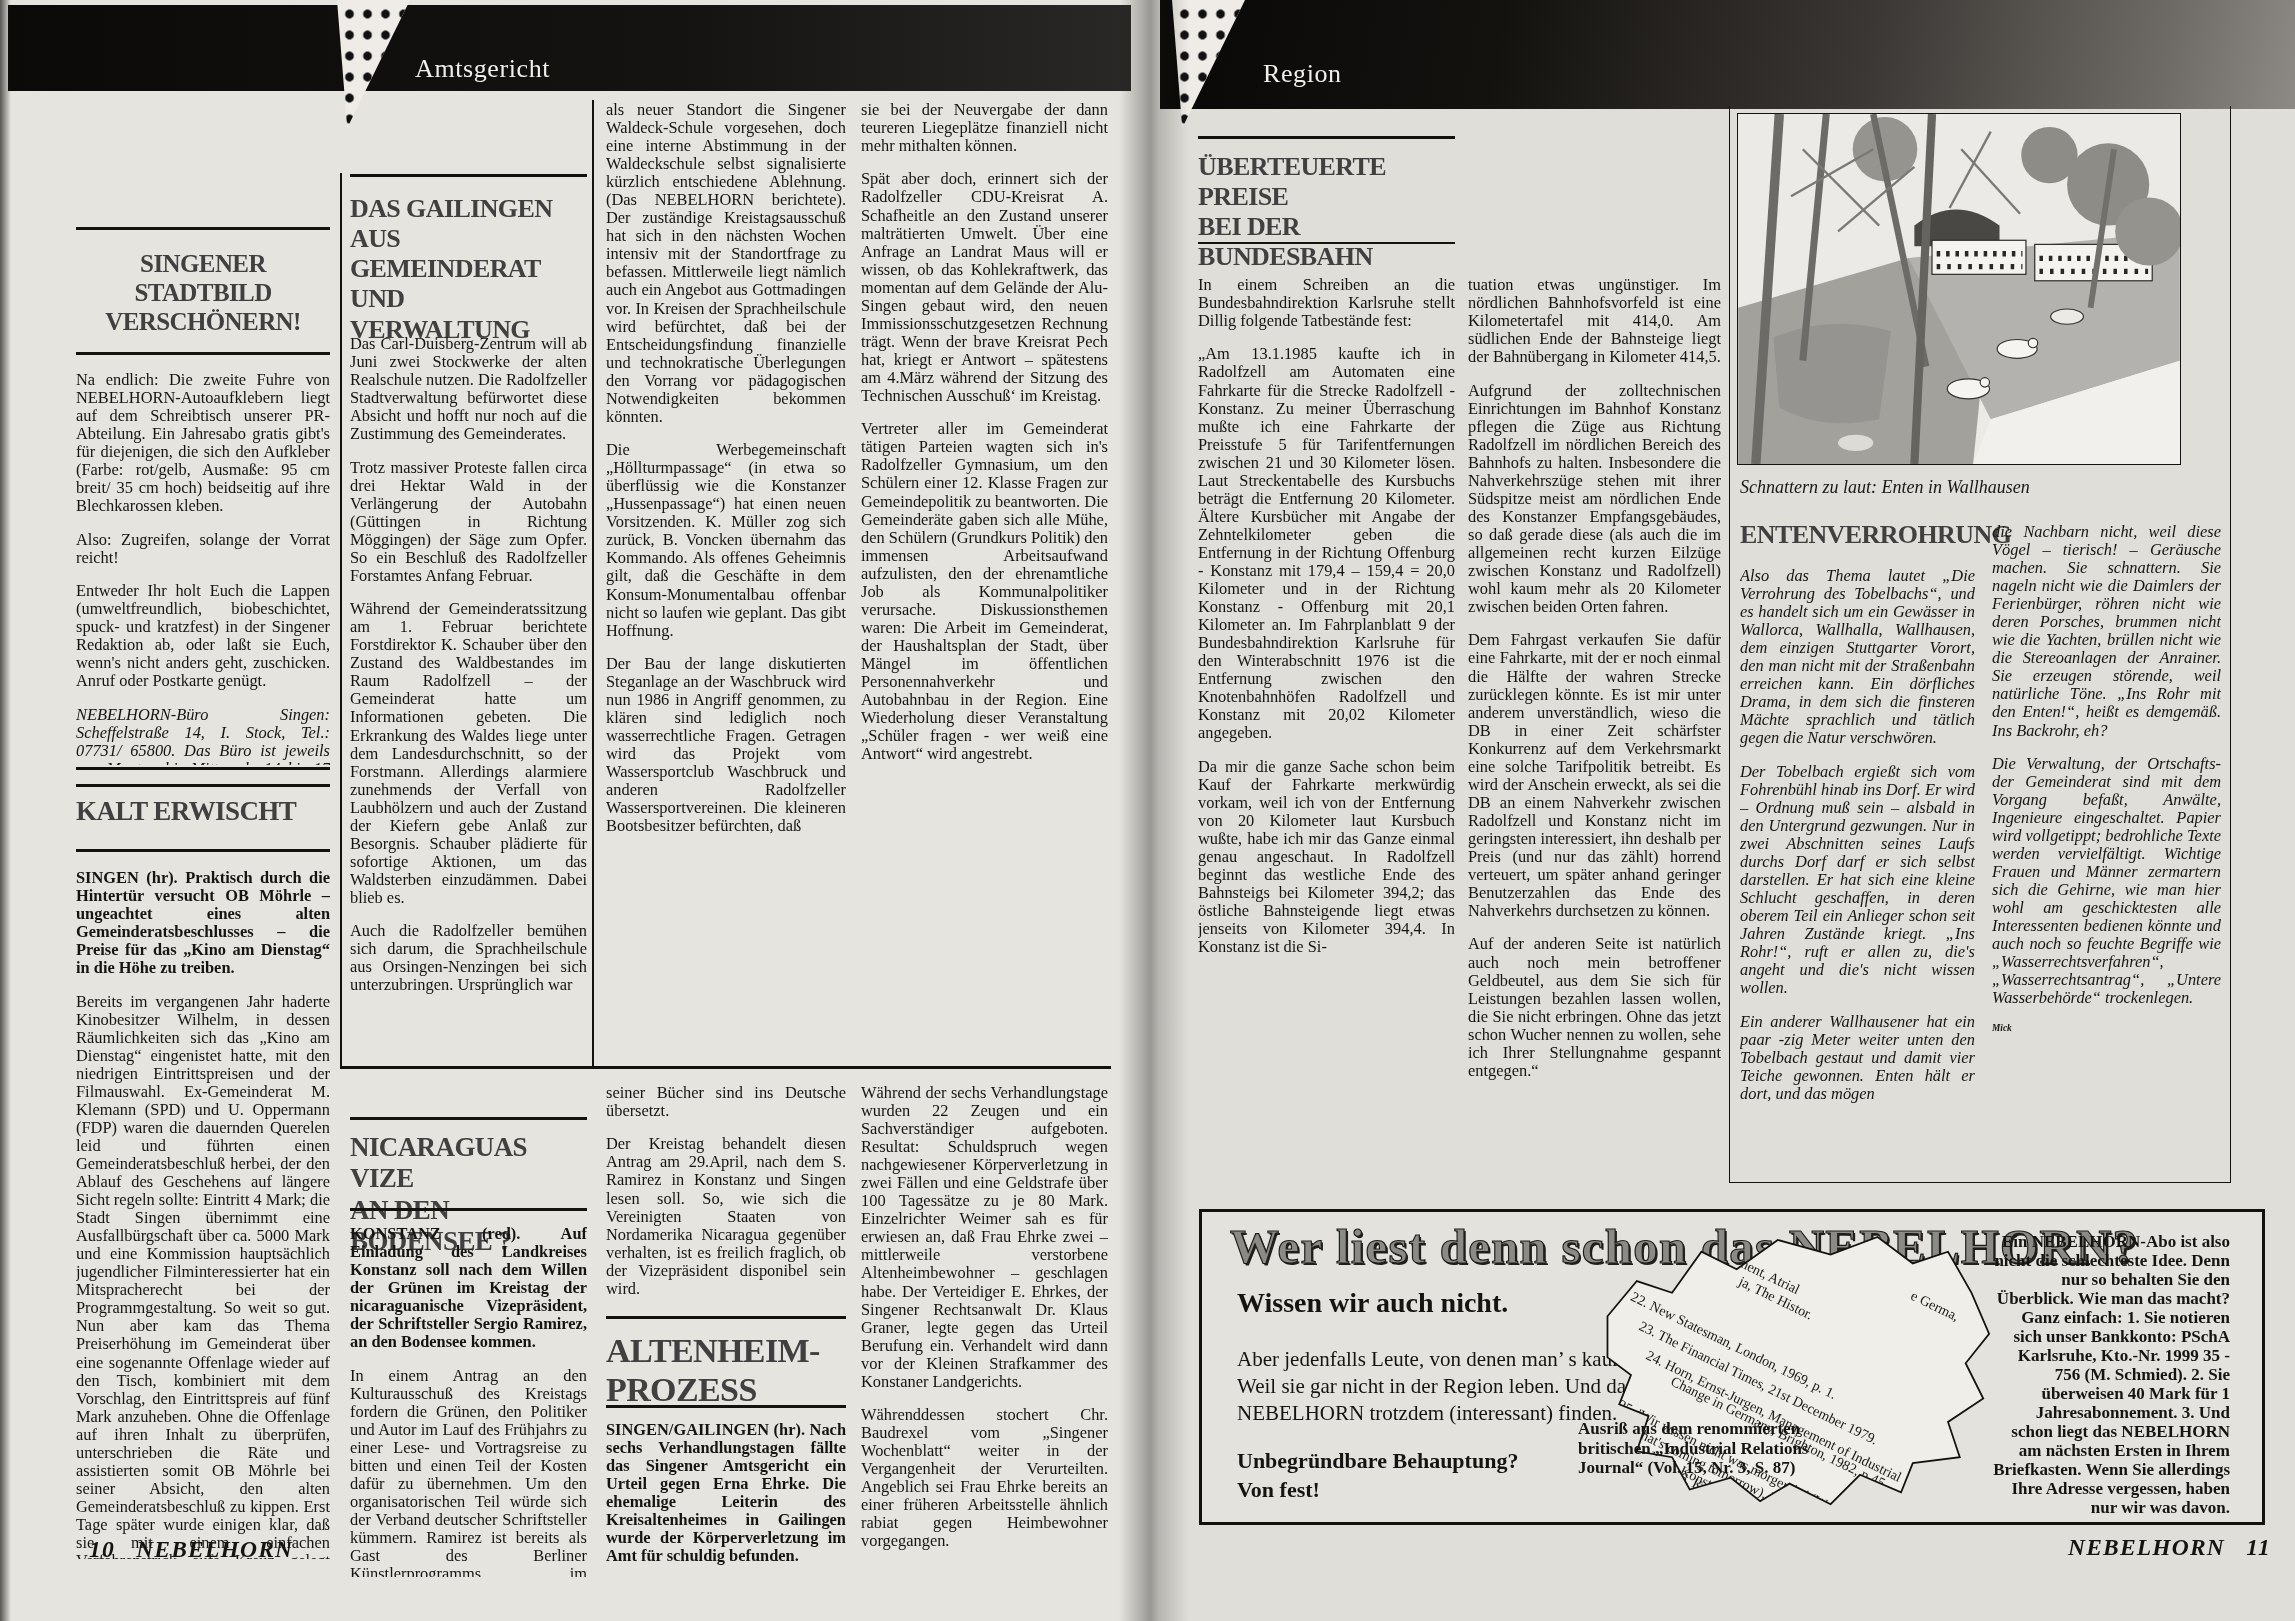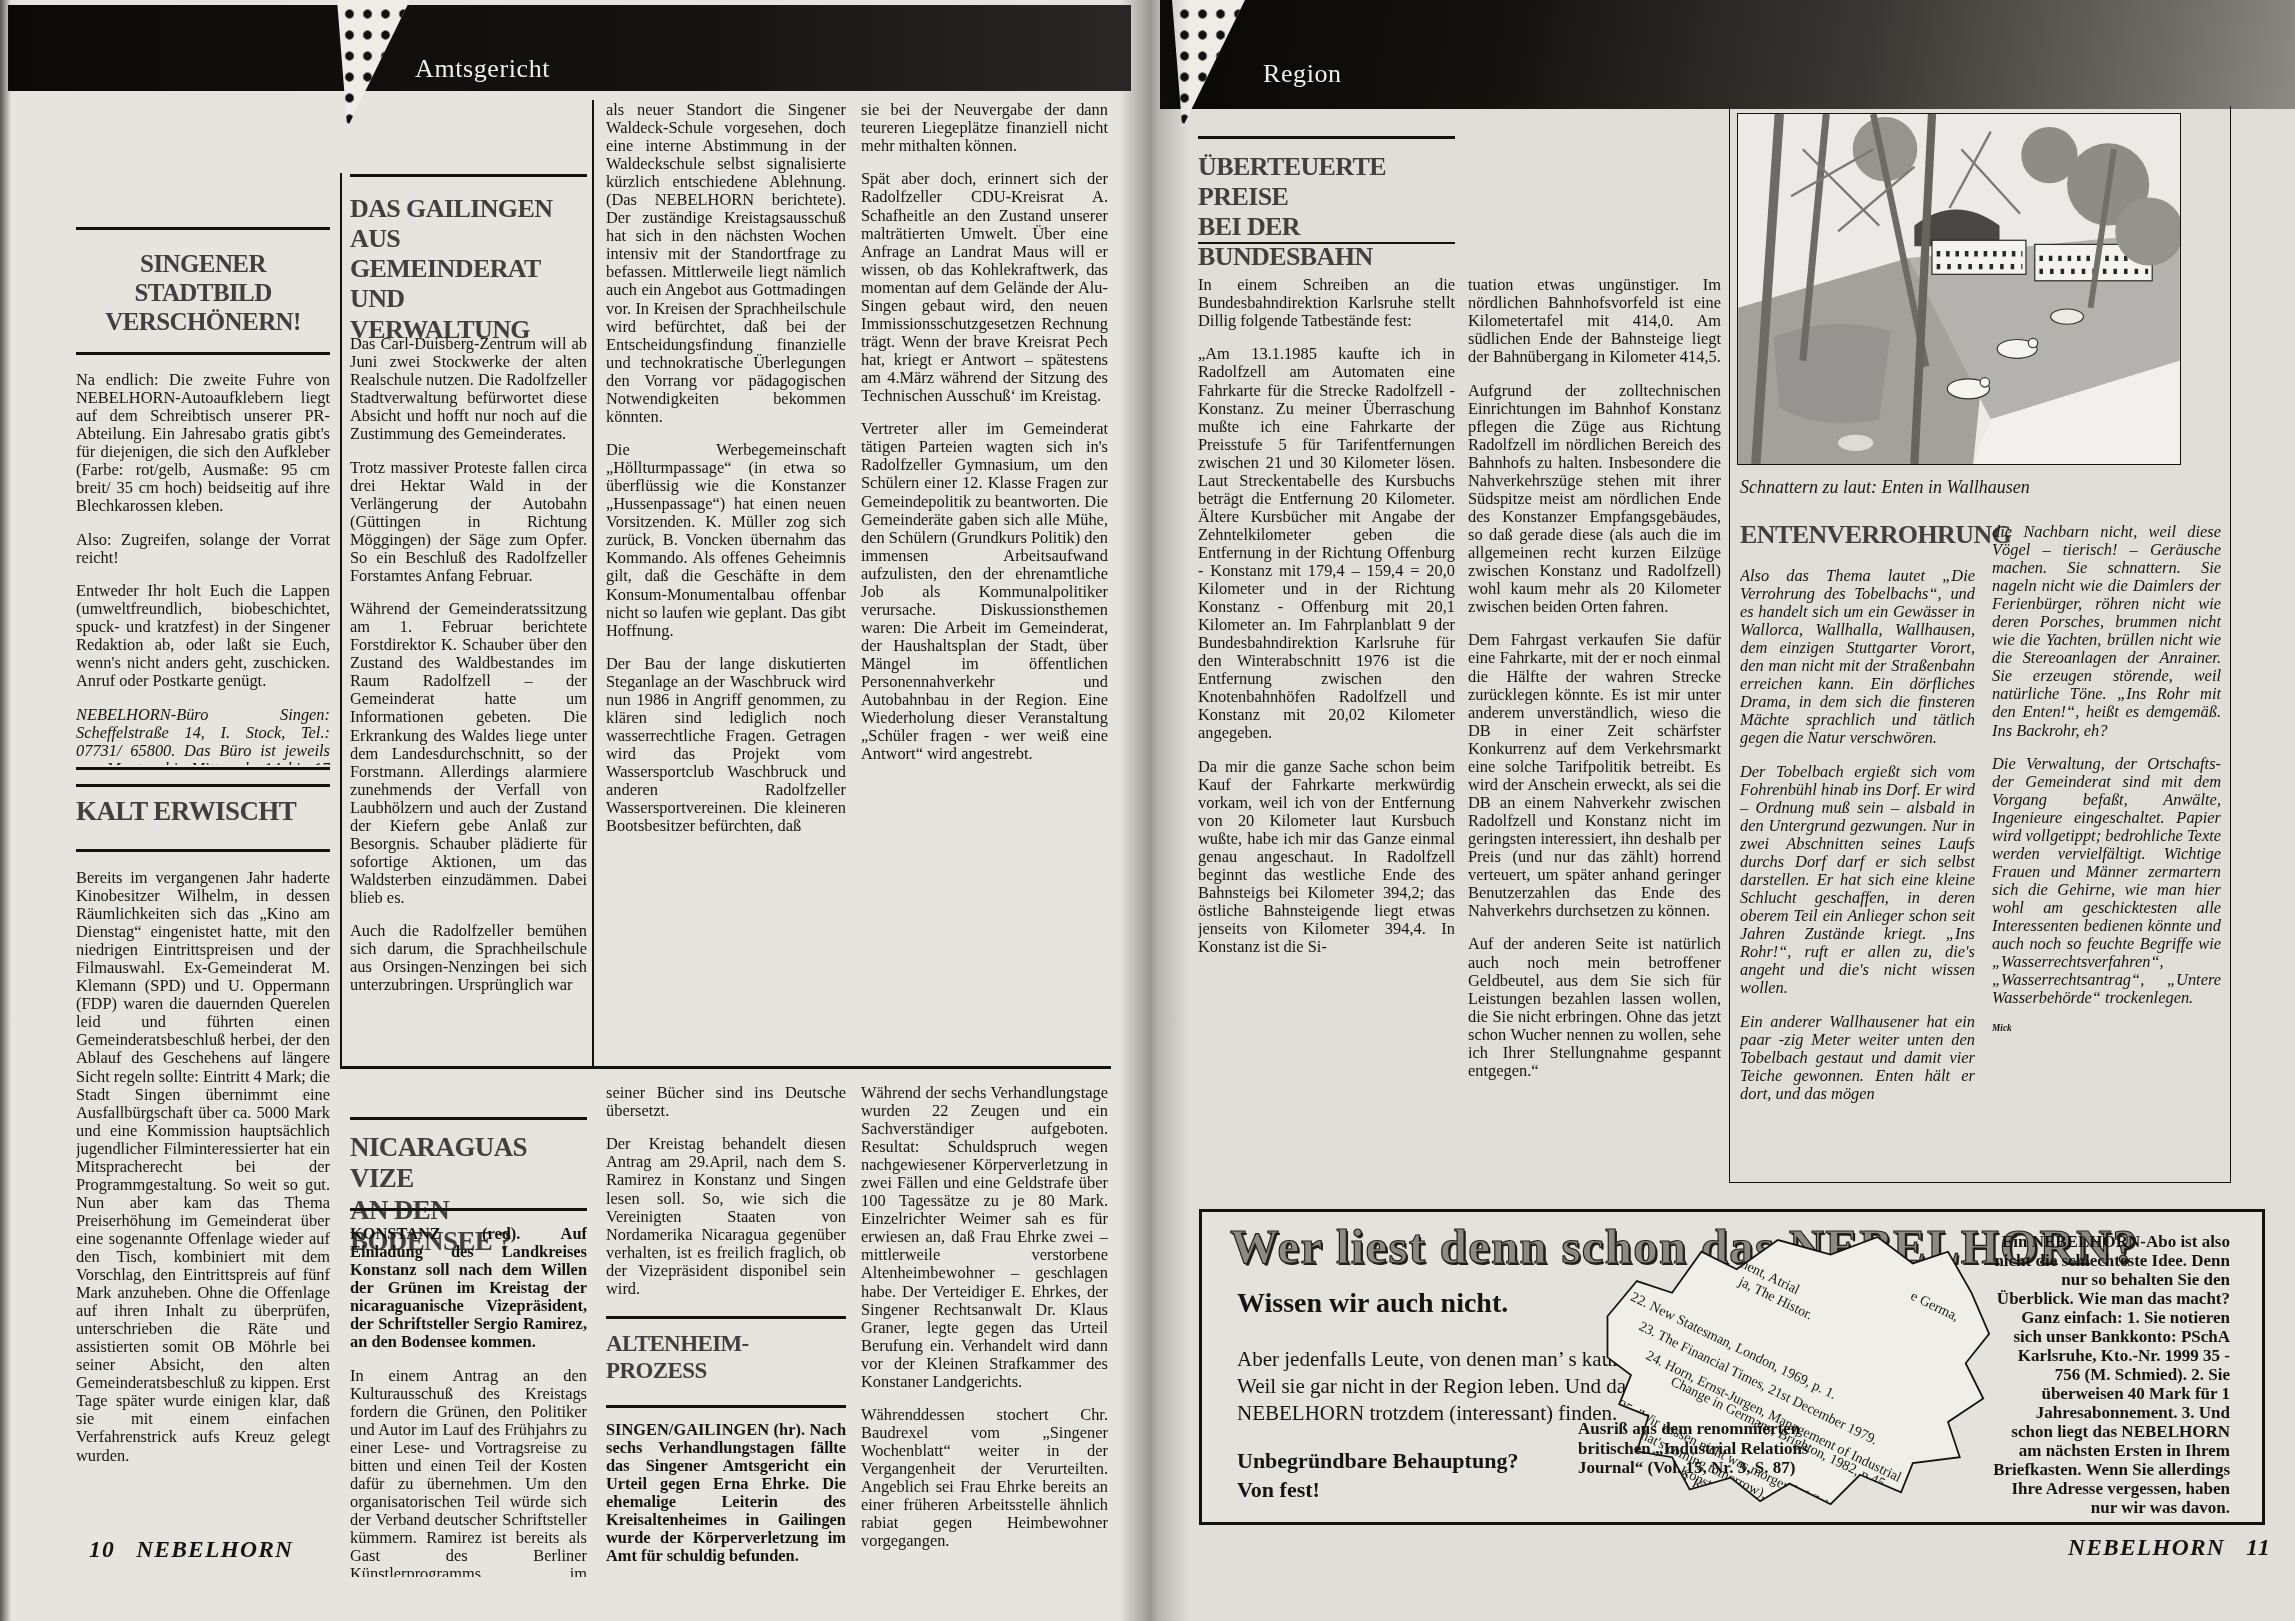--- a/index.html
+++ b/index.html
@@ -81,20 +81,21 @@
     <p class="noindent">Also: Zugreifen, solange der Vorrat reicht!</p>
     <p class="noindent">Entweder Ihr holt Euch die Lappen (umweltfreundlich, biobeschichtet, spuck- und kratzfest) in der Singener Redaktion ab, oder laßt sie Euch, wenn's nicht anders geht, zuschicken. Anruf oder Postkarte genügt.</p>
     <p class="noindent it">NEBELHORN-Büro Singen: Scheffelstraße 14, I. Stock, Tel.: 07731/ 65800. Das Büro ist jeweils von Montag bis Mittwoch, 14 bis 17 Uhr, besetzt.</p>
   </div>
 
   <div class="rule" style="left:76px;top:767px;width:254px;"></div>
   <div class="rule" style="left:76px;top:784px;width:254px;"></div>
   <div class="headline" style="left:76px;top:796px;width:254px;font-size:27px;">KALT ERWISCHT</div>
   <div class="rule" style="left:76px;top:849px;width:254px;"></div>
   <div class="colblock" style="left:76px;top:869px;width:254px;height:690px;">
+    <p class="lead">SINGEN (hr). Praktisch durch die Hintertür versucht OB Möhrle – ungeachtet eines alten Gemeinderatsbeschlusses – die Preise für das „Kino am Dienstag“ in die Höhe zu treiben.</p>
     <p class="noindent">Bereits im vergangenen Jahr haderte Kinobesitzer Wilhelm, in dessen Räumlichkeiten sich das „Kino am Dienstag“ eingenistet hatte, mit den niedrigen Eintrittspreisen und der Filmauswahl. Ex-Gemeinderat M. Klemann (SPD) und U. Oppermann (FDP) waren die dauernden Querelen leid und führten einen Gemeinderatsbeschluß herbei, der den Ablauf des Geschehens auf längere Sicht regeln sollte: Eintritt 4 Mark; die Stadt Singen übernimmt eine Ausfallbürgschaft über ca. 5000 Mark und eine Kommission hauptsächlich jugendlicher Filminteressierter hat ein Mitspracherecht bei der Programmgestaltung. So weit so gut. Nun aber kam das Thema Preiserhöhung im Gemeinderat über eine sogenannte Offenlage wieder auf den Tisch, kombiniert mit dem Vorschlag, den Eintrittspreis auf fünf Mark anzuheben. Ohne die Offenlage auf ihren Inhalt zu überprüfen, unterschrieben die Räte und assistierten somit OB Möhrle bei seiner Absicht, den alten Gemeinderatsbeschluß zu kippen. Erst Tage später wurde einigen klar, daß sie mit einem einfachen Verfahrenstrick aufs Kreuz gelegt wurden.</p>
   </div>
 
   <div class="rule" style="left:350px;top:174px;width:237px;"></div>
   <div class="headline" style="left:350px;top:194px;width:237px;font-size:26px;">
     <div>DAS GAILINGEN AUS</div>
     <div>GEMEINDERAT UND</div>
     <div>VERWALTUNG</div>
   </div>
   <div class="colblock" style="left:350px;top:335px;width:237px;height:722px;">
@@ -118,21 +119,21 @@
   <div class="colblock" style="left:606px;top:101px;width:240px;height:957px;">
     <p class="noindent">als neuer Standort die Singener Waldeck-Schule vorgesehen, doch eine interne Abstimmung in der Waldeckschule selbst signalisierte kürzlich entschiedene Ablehnung. (Das NEBELHORN berichtete). Der zuständige Kreistagsausschuß hat sich in den nächsten Wochen intensiv mit der Standortfrage zu befassen. Mittlerweile liegt nämlich auch ein Angebot aus Gottmadingen vor. In Kreisen der Sprachheilschule wird befürchtet, daß bei der Entscheidungsfindung finanzielle und technokratische Überlegungen den Vorrang vor pädagogischen Notwendigkeiten bekommen könnten.</p>
     <p class="noindent">Die Werbegemeinschaft „Höllturmpassage“ (in etwa so überflüssig wie die Konstanzer „Hussenpassage“) hat einen neuen Vorsitzenden. K. Müller zog sich zurück, B. Voncken übernahm das Kommando. Als offenes Geheimnis gilt, daß die Geschäfte in dem Konsum-Monumentalbau offenbar nicht so laufen wie geplant. Das gibt Hoffnung.</p>
     <p class="noindent">Der Bau der lange diskutierten Steganlage an der Waschbruck wird nun 1986 in Angriff genommen, zu klären sind lediglich noch wasserrechtliche Fragen. Getragen wird das Projekt vom Wassersportclub Waschbruck und anderen Radolfzeller Wassersportvereinen. Die kleineren Bootsbesitzer befürchten, daß</p>
   </div>
   <div class="colblock" style="left:606px;top:1084px;width:240px;height:229px;">
     <p class="noindent">seiner Bücher sind ins Deutsche übersetzt.</p>
     <p class="noindent">Der Kreistag behandelt diesen Antrag am 29.April, nach dem S. Ramirez in Konstanz und Singen lesen soll. So, wie sich die Vereinigten Staaten von Nordamerika Nicaragua gegenüber verhalten, ist es freilich fraglich, ob der Vizepräsident disponibel sein wird.</p>
   </div>
   <div class="rule" style="left:606px;top:1316px;width:240px;"></div>
-  <div class="headline" style="left:606px;top:1331px;width:240px;font-size:23px;">
+  <div class="headline" style="left:606px;top:1331px;width:240px;font-size:34px;">
     <div>ALTENHEIM-</div>
     <div>PROZESS</div>
   </div>
   <div class="rule" style="left:606px;top:1405px;width:240px;"></div>
   <div class="colblock" style="left:606px;top:1421px;width:240px;height:194px;">
     <p class="lead">SINGEN/GAILINGEN (hr). Nach sechs Verhandlungstagen fällte das Singener Amtsgericht ein Urteil gegen Erna Ehrke. Die ehemalige Leiterin des Kreisaltenheimes in Gailingen wurde der Körperverletzung im Amt für schuldig befunden.</p>
   </div>
 
   <div class="colblock" style="left:861px;top:101px;width:247px;height:957px;">
     <p class="noindent">sie bei der Neuvergabe der dann teureren Liegeplätze finanziell nicht mehr mithalten können.</p>

